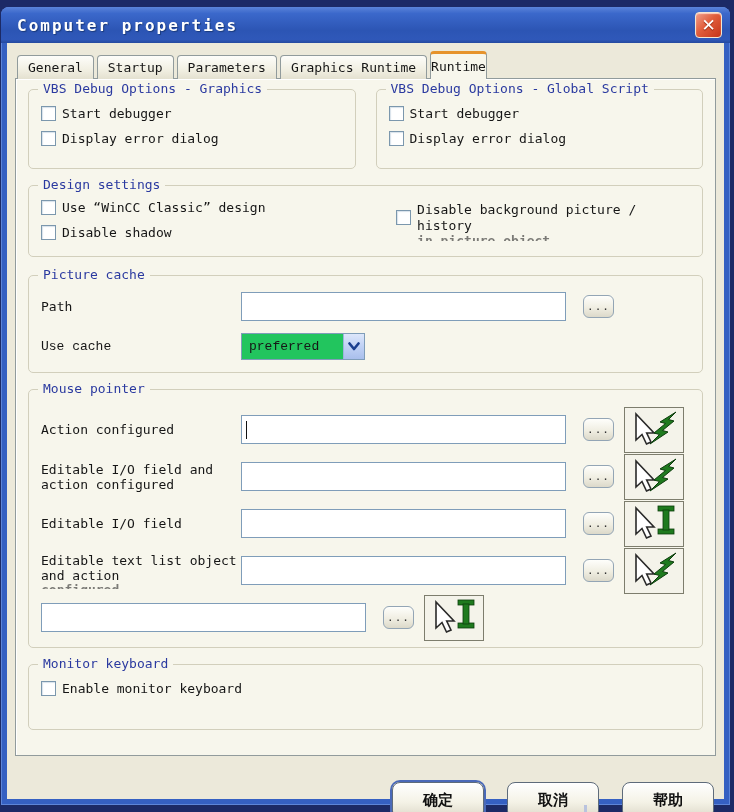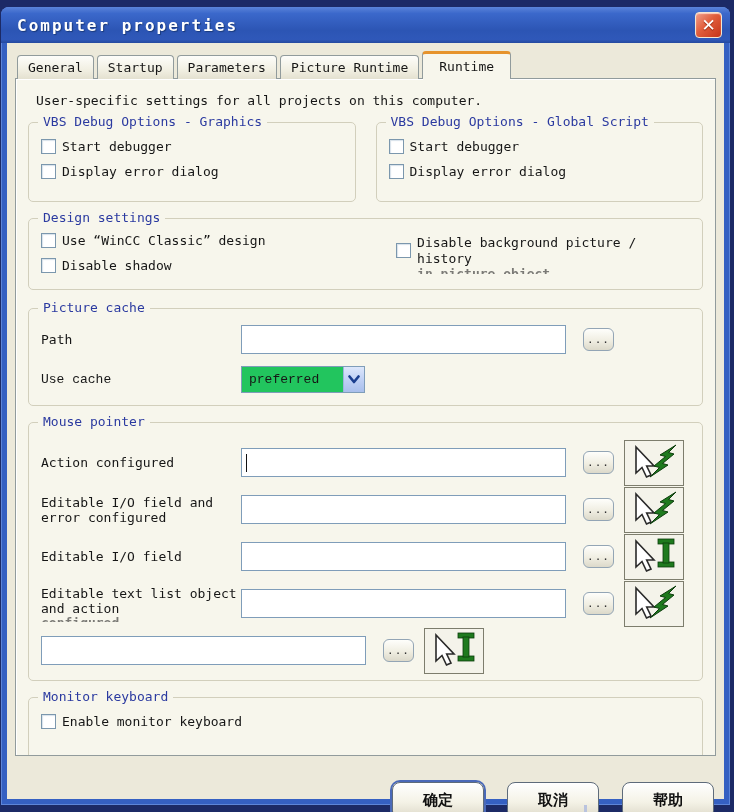--- a/index.html
+++ b/index.html
@@ -30,21 +30,21 @@
   .client { position:absolute; left:6px; right:6px; top:36px; bottom:6px;
             background:#ece9da; padding:8px 8px 0 8px; }
 
   
   .tabs { display:flex; align-items:flex-end; height:28px; padding-left:2px; position:relative; z-index:2; }
   .tab { height:24px; display:flex; align-items:center; padding:0 10px;
          background:linear-gradient(180deg,#fdfdfa 0%,#f1efe2 60%,#e4e1d0 100%);
          border:1px solid #919b9c; border-bottom:none; border-radius:4px 4px 0 0;
          margin-right:3px; font-size:13px; cursor:default; }
   .tab.active { height:28px; background:#f7f6ec; border-color:#919b9c;
-                border-top:3px solid #e6932c; padding:0 16px; position:relative;margin-top:46px; }
+                border-top:3px solid #e6932c; padding:0 0; position:relative;margin-top:46px; }
   .tab.active::after { content:""; position:absolute; left:0; right:0; bottom:-1px; height:2px; background:#f7f6ec; }
 
   
   .panel { position:relative; height:678px; background:#f7f6ec;
            border:1px solid #919b9c; border-top:1px solid #919b9c;
            box-shadow:inset 1px 1px 0 #ffffff; margin-top:-1px;
            padding:10px 12px; overflow:hidden; }
 
   .intro { margin:4px 0 14px 8px; }
 
@@ -127,30 +127,29 @@
         <div class="tab">
             <span>General</span>
           </div>
         <div class="tab">
             <span>Startup</span>
           </div>
         <div class="tab">
             <span>Parameters</span>
           </div>
         <div class="tab">
-            <span>Picture Runtime</span>
+            <span>Graphics Runtime</span>
           </div>
         <div class="tab active">
             <span>Runtime</span>
           </div>
       </div>
 
       <div class="panel">
 
-        <div class="intro">User-specific settings for all projects on this computer.</div>
 
         <div class="vbs-row">
           <div class="group">
             <span class="group-title">VBS Debug Options - Graphics</span>
             <div class="check">
               <span class="box"></span>
               <span class="check-label">Start debugger</span>
             </div>
             <div class="check">
               <span class="box"></span>
@@ -226,21 +225,21 @@
             <div class="browse-btn">...</div>
             <div class="icon-btn">
               <svg width="52" height="40" viewBox="0 0 52 40">
                 <path d="M8 4 L8 30 L14 24.5 L18.5 34 L23 32 L18.7 23 L26 23 Z" fill="#fff" stroke="#2a2a2a" stroke-width="1.6"></path>
                 <path d="M48 2 L32 12 L37.5 13.5 L26 23 L31.5 24.5 L22 34 L40 22 L34.5 20.5 L46 11 L40.5 9.5 Z" fill="#1e7a1e" stroke="#0c3c0c" stroke-width="1"></path>
               </svg>
             </div>
           </div>
 
           <div class="mouse-row">
-            <span class="mouse-label">Editable I/O field and error configured</span>
+            <span class="mouse-label">Editable I/O field and action configured</span>
             <div class="textbox"></div>
             <div class="browse-btn">...</div>
             <div class="icon-btn">
               <svg width="52" height="40" viewBox="0 0 52 40">
                 <path d="M8 4 L8 30 L14 24.5 L18.5 34 L23 32 L18.7 23 L26 23 Z" fill="#fff" stroke="#2a2a2a" stroke-width="1.6"></path>
                 <path d="M48 2 L32 12 L37.5 13.5 L26 23 L31.5 24.5 L22 34 L40 22 L34.5 20.5 L46 11 L40.5 9.5 Z" fill="#1e7a1e" stroke="#0c3c0c" stroke-width="1"></path>
               </svg>
             </div>
           </div>
 

